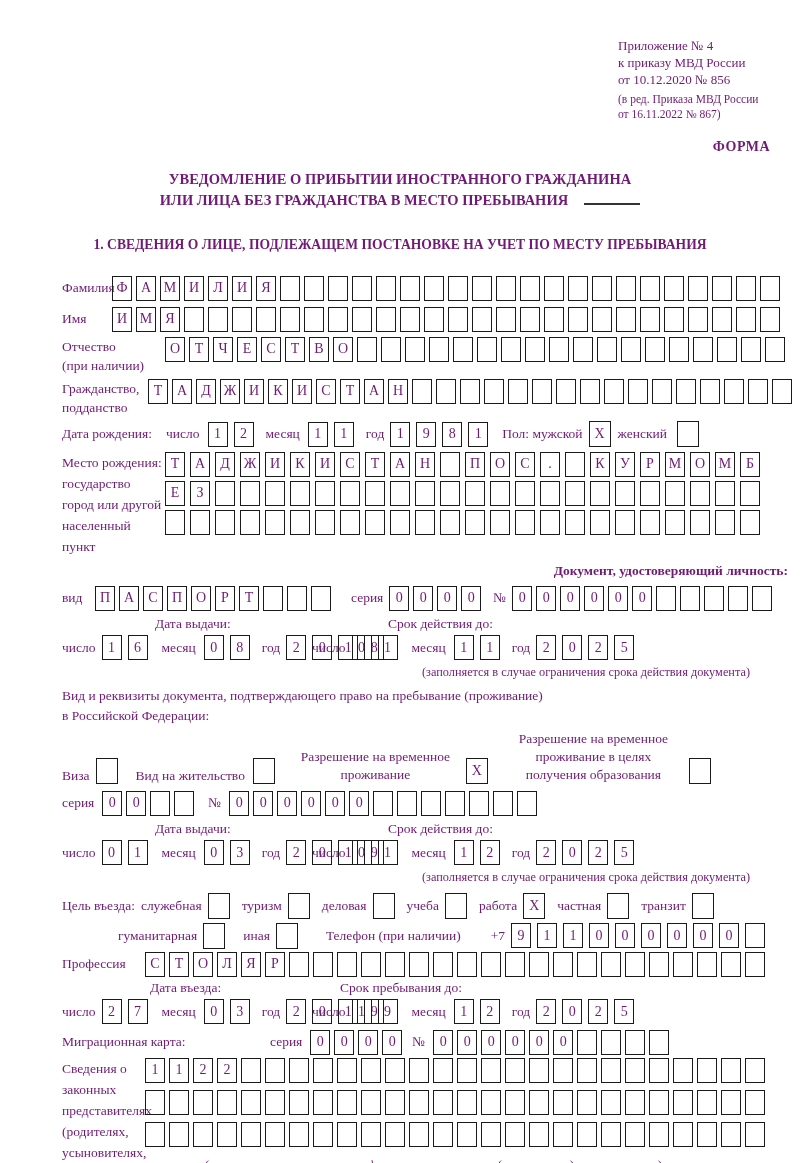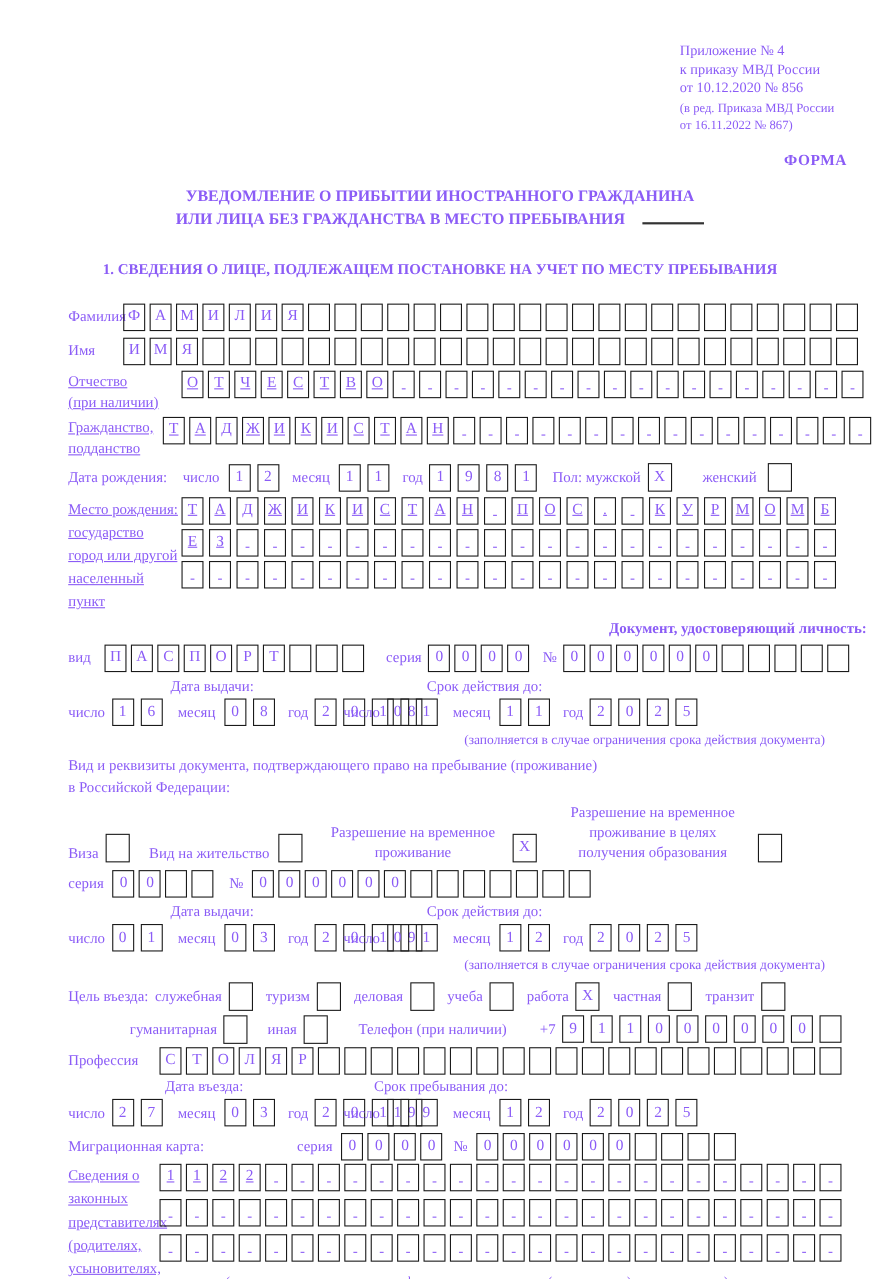--- a/index.html
+++ b/index.html
@@ -1,32 +1,32 @@
 <!DOCTYPE html>
 <html lang="ru"><head>
 <meta charset="utf-8">
 <style>
   html,body { margin:0; padding:0; background:#ffffff; }
   .page {
     position:relative; width:800px; height:1163px; margin:0 auto;
-    background:#ffffff; color:#8b5cf6;
+    background:#ffffff; color:#701a75;
     font-family:"Liberation Serif", "DejaVu Serif", serif;
     font-size:13.5px; overflow:hidden; box-sizing:border-box;
     padding-top:38px;
   }
   .hdr { margin-left:618px; width:180px; line-height:1.3; font-size:13px; }
   .hdr .sub { font-size:11.5px; line-height:1.35; margin-top:3px; }
   .forma { text-align:right; padding-right:30px; font-weight:bold; font-size:14px; margin-top:16px; letter-spacing:.5px; }
   .title { text-align:center; font-weight:bold; font-size:14.5px; margin-top:14px; line-height:21px; }
   .blankline { display:inline-block; width:56px; border-bottom:2px solid #333; margin-left:16px; }
   .sec { text-align:center; font-weight:bold; font-size:13.6px; margin-top:26px; }
   .form { margin-top:22px; padding-left:62px; padding-right:12px; }
 
   .row { display:flex; align-items:center; margin-bottom:4px; min-height:27px; }
-  .rowtop { display:flex; align-items:flex-start; margin-bottom:4px;text-decoration:underline; }
+  .rowtop { display:flex; align-items:flex-start; margin-bottom:4px; }
   .lbl { white-space:nowrap; }
   .lbl2 { line-height:19px; }
   .w50 { width:50px; flex:none; }
   .w103 { width:103px; flex:none; }
   .w86 { width:86px; flex:none; }
   .w83 { width:83px; flex:none; }
   .boxes { display:inline-flex; flex-wrap:nowrap; }
   .cell {
     display:inline-flex; align-items:center; justify-content:center; flex:none;
     width:20px; height:25px; border:1.6px solid #1a1a1a; box-sizing:border-box;
@@ -41,21 +41,21 @@
   .dtitles { position:relative; height:17px; }
   .dtitles .t1 { position:absolute; left:93px; }
   .dtitles .t2 { position:absolute; left:326px; }
   .dtitles .t1e { position:absolute; left:88px; }
   .dtitles .t2e { position:absolute; left:278px; }
   .drow { position:relative; display:flex; align-items:center; height:30px; }
   .dgl { display:flex; align-items:center; }
   .dgr { position:absolute; left:250px; top:0; height:30px; display:flex; align-items:center; }
   .note { text-align:right; font-size:12.3px; padding-right:38px; margin:2px 0 6px 0; }
 
-  .ml6{margin-left:6px;} .ml8{margin-left:8px;} .ml10{margin-left:10px;} .ml12{margin-left:24px;}
+  .ml6{margin-left:6px;} .ml8{margin-left:8px;} .ml10{margin-left:10px;} .ml12{margin-left:3px;}
   .ml14{margin-left:14px;} .ml16{margin-left:16px;} .ml30{margin-left:30px;}
   .mr6{margin-right:6px;} .mr8{margin-right:8px;} .mr10{margin-right:10px;} .mr14{margin-right:14px;}
 
   .permits { display:flex; align-items:flex-end; margin:4px 0 6px 0; }
   .permits .optlbl { line-height:18px; }
   .optctr { text-align:center; }
   .w165 { width:165px; flex:none; }
   .w175 { width:175px; flex:none; }
   .purpose { display:flex; align-items:center; height:30px; }
   .purpose .cbox { margin:0 8px 0 6px; }

